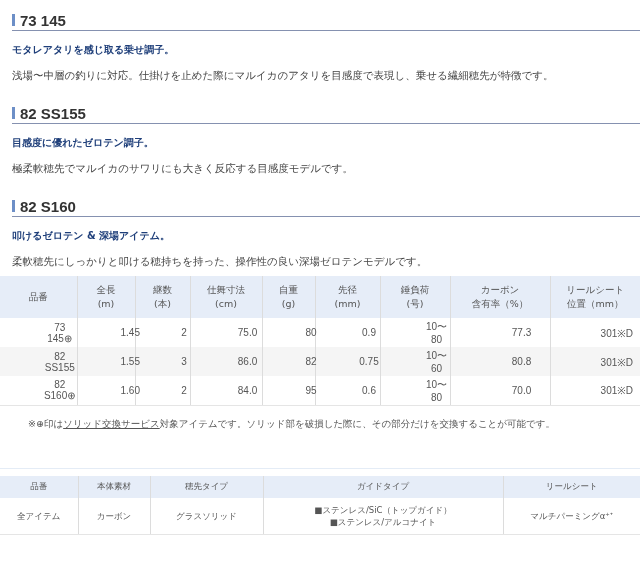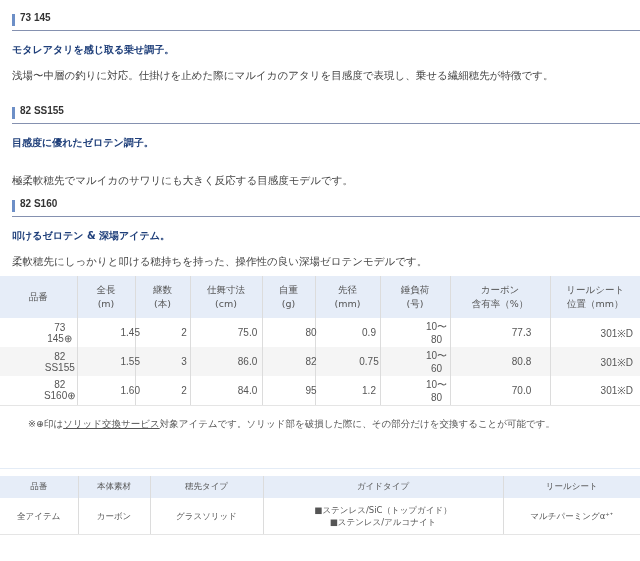--- a/index.html
+++ b/index.html
@@ -7,21 +7,21 @@
     body { font-family: "DejaVu Sans", "Liberation Sans", sans-serif; color: #444; position: relative; }
 
     .section-head {
       position: absolute; left: 12px; right: 0;
       height: 22px; border-bottom: 1.5px solid #8591b0;
     }
     .section-head .bar {
       position: absolute; left: 0; top: 5px; width: 3px; height: 12px; background: #6d8fc7;
     }
     .section-head .model {
-      position: absolute; left: 8px; top: 3px; font-size: 10px; font-weight: bold; color: #333;
+      position: absolute; left: 8px; top: 3px; font-size: 15px; font-weight: bold; color: #333;
       font-family: "Liberation Sans", sans-serif;
     }
     .catch {
       position: absolute; left: 12px; font-size: 10px; font-weight: bold; color: #1f3f7a;
     }
     .desc {
       position: absolute; left: 12px; font-size: 10.5px; color: #444;
     }
 
     table { border-collapse: collapse; position: absolute; left: 0; table-layout: fixed; }
@@ -53,21 +53,21 @@
   <span class="model">73 145</span>
 </div>
 <div class="catch" style="top: 43px;">モタレアタリを感じ取る乗せ調子。</div>
 <div class="desc" style="top: 69px;">浅場〜中層の釣りに対応。仕掛けを止めた際にマルイカのアタリを目感度で表現し、乗せる繊細穂先が特徴です。</div>
 
 <div class="section-head" style="top: 102px;">
   <span class="bar"></span>
   <span class="model">82 SS155</span>
 </div>
 <div class="catch" style="top: 136px;">目感度に優れたゼロテン調子。</div>
-<div class="desc" style="top: 162px; margin-top: 12px;">極柔軟穂先でマルイカのサワリにも大きく反応する目感度モデルです。</div>
+<div class="desc" style="top: 162px;">極柔軟穂先でマルイカのサワリにも大きく反応する目感度モデルです。</div>
 
 <div class="section-head" style="top: 195px;">
   <span class="bar"></span>
   <span class="model">82 S160</span>
 </div>
 <div class="catch" style="top: 229px;">叩けるゼロテン &amp; 深場アイテム。</div>
 <div class="desc" style="top: 255px;">柔軟穂先にしっかりと叩ける穂持ちを持った、操作性の良い深場ゼロテンモデルです。</div>
 
 <table id="spec">
   <colgroup>
@@ -116,21 +116,21 @@
       <td>10〜60</td>
       <td>80.8</td>
       <td>301※D</td>
     </tr>
     <tr>
       <td>82 S160⊕</td>
       <td>1.60</td>
       <td>2</td>
       <td>84.0</td>
       <td>95</td>
-      <td>1.2</td>
+      <td>0.6</td>
       <td>10〜80</td>
       <td>70.0</td>
       <td>301※D</td>
     </tr>
   </tbody>
 </table>
 
 <div class="notes">
   <div>
     <span>※⊕印は</span><a class="link">ソリッド交換サービス</a><span>対象アイテムです。ソリッド部を破損した際に、その部分だけを交換することが可能です。</span>

